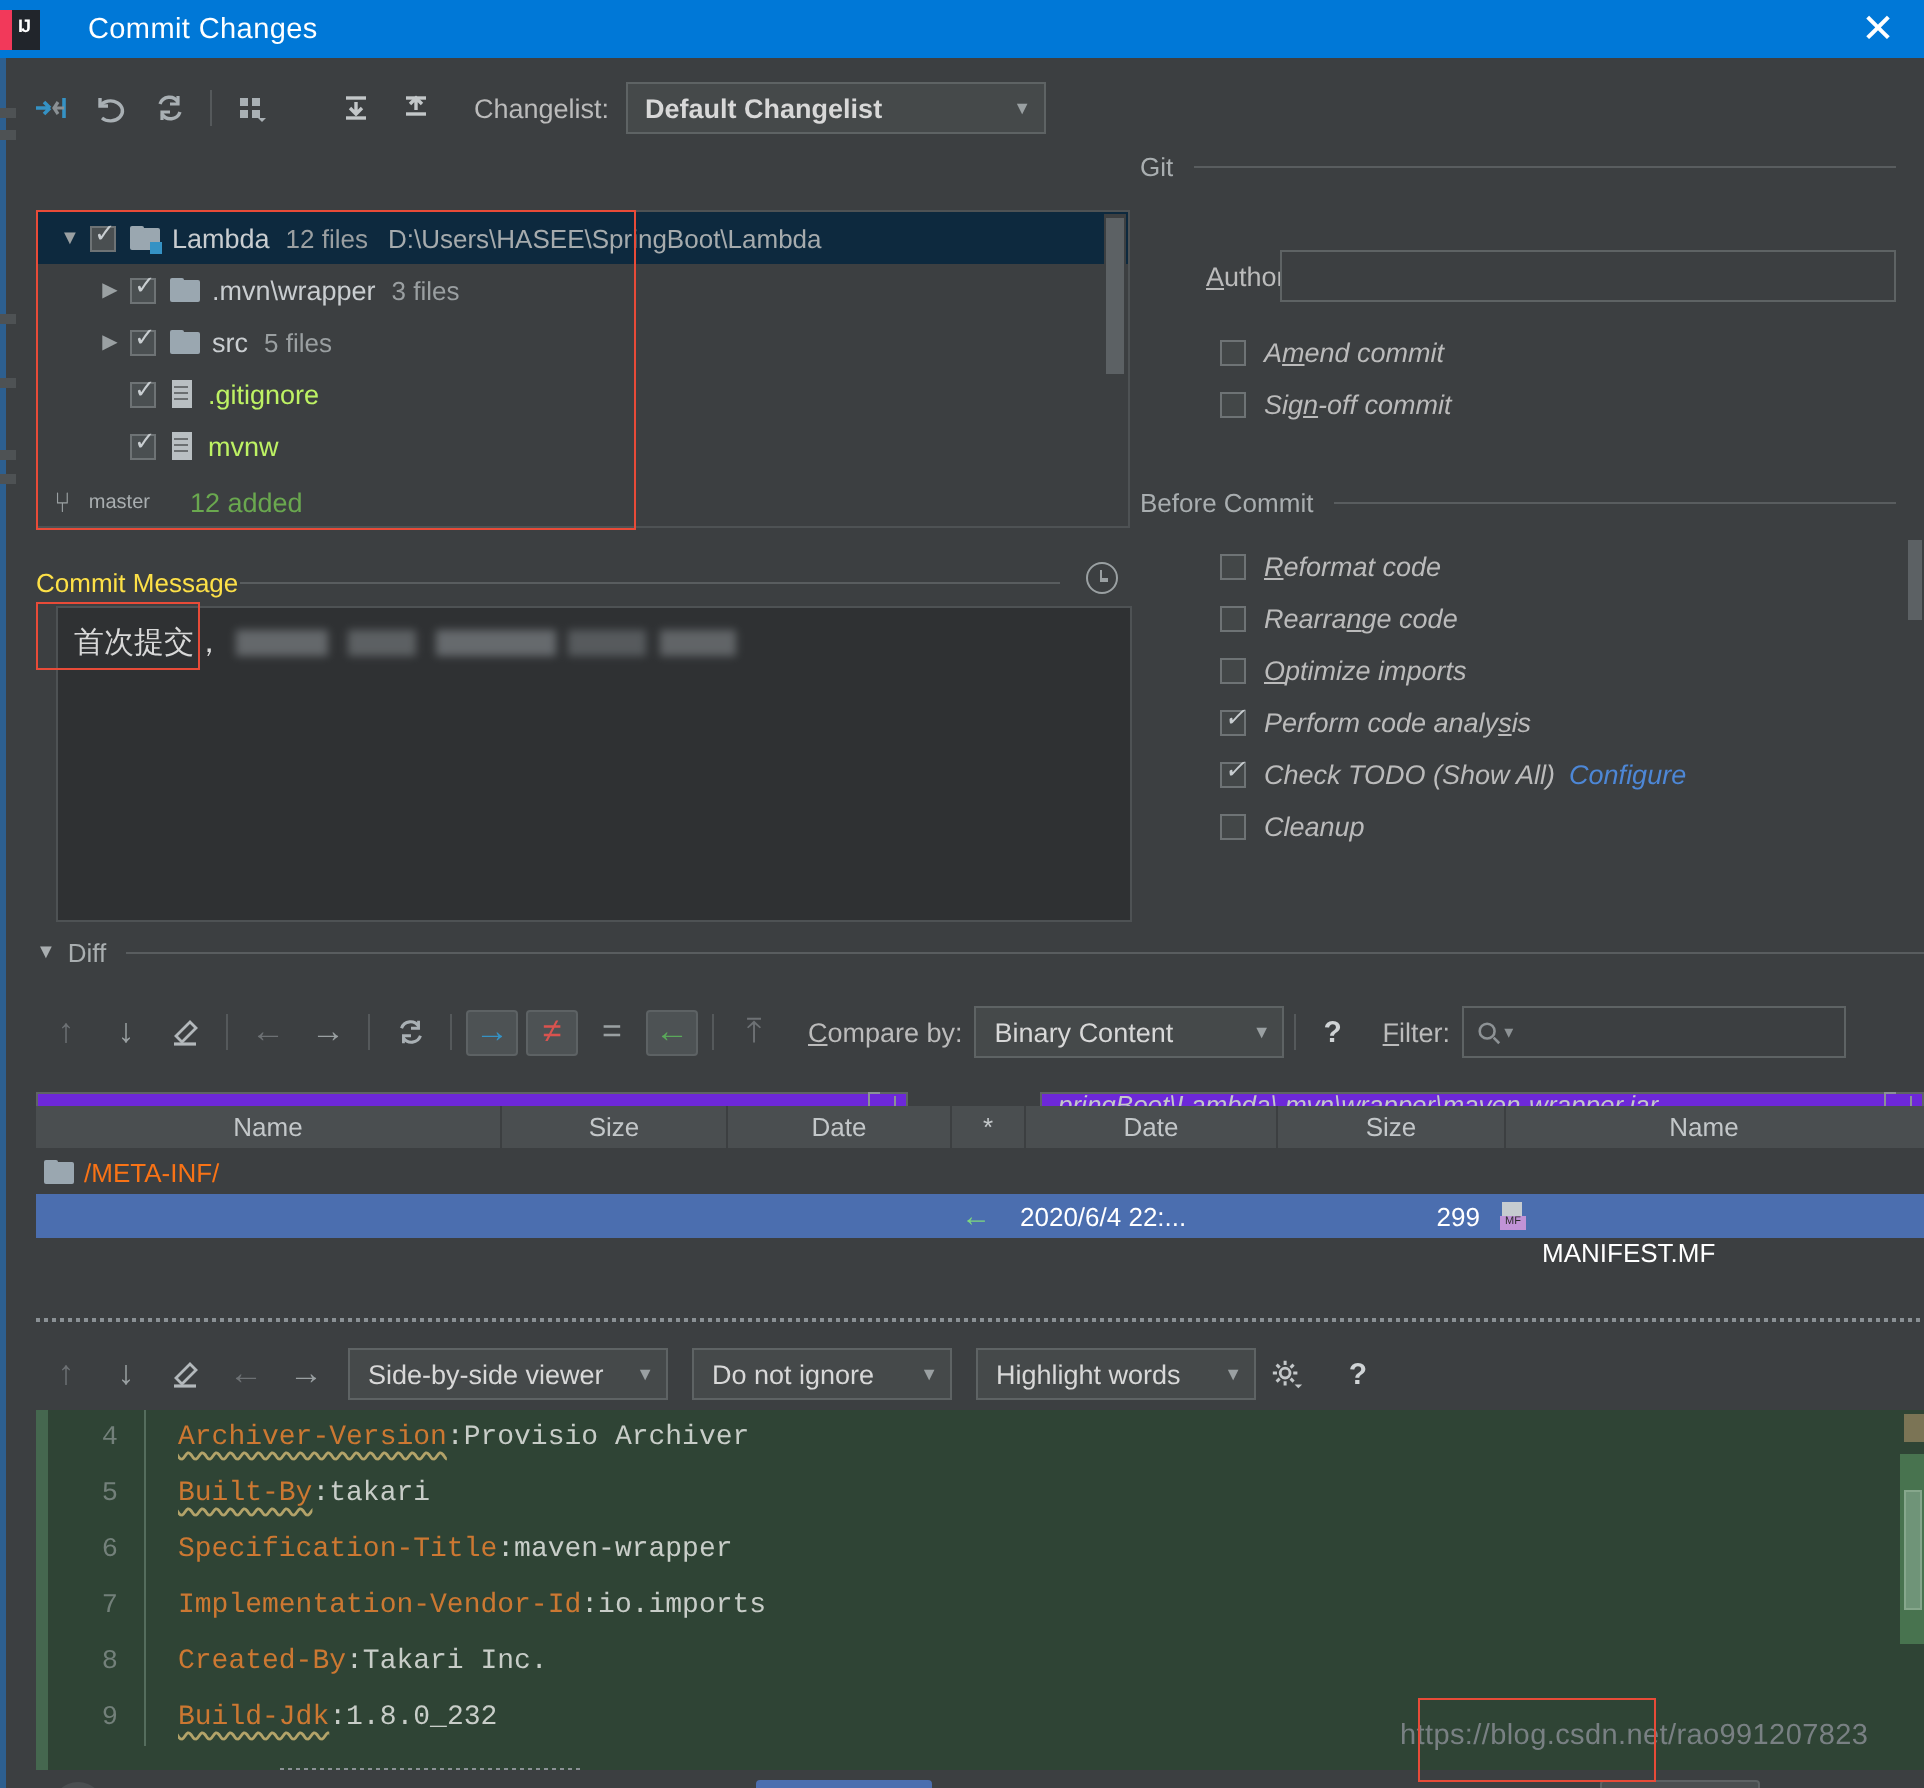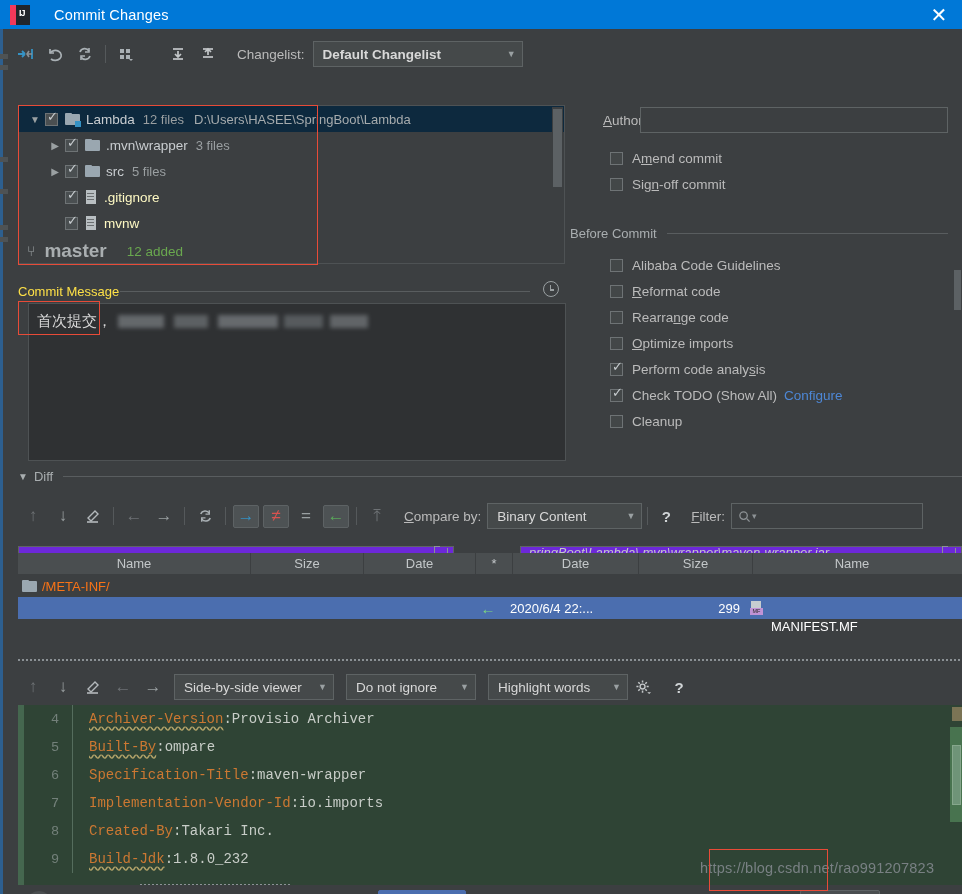--- a/index.html
+++ b/index.html
@@ -13,21 +13,21 @@
   }
   #app { position: relative; width: 962px; height: 894px; overflow: hidden; }
 
   
   .titlebar {
     position: absolute; left: 0; top: 0; width: 962px; height: 29px;
     background: #0078d7; color: #ffffff;
     display: flex; align-items: center;
   }
   .tb-icon {
-    width: 36px; height: 20px; margin-left: 10px; margin-right: 8px;
+    width: 36px; height: 20px; margin-right: 8px;
     position: relative; flex: none;
   }
   .tb-icon .ij-a { position:absolute; left:0; top:0; width:9px; height:20px; background:#f2395a; }
   .tb-icon .ij-b { position:absolute; left:6px; top:0; width:14px; height:20px; background:#21252b; }
   .tb-icon .ij-t { position:absolute; left:9px; top:3px; color:#fff; font-size:9px; font-weight:bold; font-family:"Liberation Sans",sans-serif; letter-spacing:-1px;}
   .tb-title { font-size: 14.5px; font-weight: normal; letter-spacing: .2px; }
   .tb-close {
     position: absolute; right: 0; top: 0; width: 46px; height: 29px;
     display: flex; align-items: center; justify-content: center;
     color: #fff; font-size: 20px; font-weight: 300; cursor: default;
@@ -73,34 +73,34 @@
     content:"✓"; position:absolute; left:1px; top:-4px; font-size:13px; color:#c8cdd0; line-height:13px;
   }
   .fico { width:15px; height:13px; flex:none; margin-right:6px; position:relative; }
   .fico .f1 { position:absolute; left:0; top:1px; width:15px; height:11px; background:#9aa7b0; border-radius:1px; }
   .fico .f2 { position:absolute; left:0; top:0px; width:7px; height:3px; background:#9aa7b0; border-radius:1px;}
   .fico .badge { position:absolute; right:-1px; bottom:-1px; width:6px; height:6px; background:#3592c4; }
   .dico { width:13px; height:14px; flex:none; margin-right:6px; position:relative; }
   .dico .d1 { position:absolute; left:1px; top:0; width:10px; height:14px; background:#b9bfc2; }
   .dico .d2 { position:absolute; left:2px; top:3px; width:7px; height:1px; background:#6b6f71; box-shadow:0 3px 0 #6b6f71, 0 6px 0 #6b6f71; }
   .t-name { color:#c9cdd0; font-size:13.5px; }
-  .t-name.green { color:#fef9c3;text-align:center; }
+  .t-name.green { color:#bef264;text-align:center; }
   .t-count { color:#9a9fa1; font-size:13px; margin-left:8px; }
   .t-path  { color:#a6abad; font-size:13px; margin-left:10px; }
 
   .tree-vscroll { position:absolute; right:1px; top:1px; width:11px; height:133px; background:#3c3f41; }
   .tree-vscroll .thumb { position:absolute; left:1px; top:2px; width:9px; height:78px; background:#5c6164; }
 
   .branchbar {
     position:absolute; left:8px; top:210px; width:547px; height:25px;
     background:#3c3f41; border:1px solid #4e5254; border-top:none;
     display:flex; align-items:center; padding-left:8px;
   }
   .branchbar .gicon { color:#9aa0a2; font-size:14px; margin-right:9px; }
-  .branchbar .bname { color:#a9aeb0; font-size:19px;font-weight:bold; }
+  .branchbar .bname { color:#a9aeb0; font-size:10px; }
   .branchbar .badded { color:#6aa84f; font-size:13.5px; margin-left:20px; }
 
   .redbox { position:absolute; border:1px solid #e84b38; pointer-events:none; }
 
   
   .sectionlabel { position:absolute; font-size:13px; color:#fde047; }
   .sectionline  { position:absolute; height:1px; background:#595d5f; }
   .cm-area {
     position:absolute; left:18px; top:274px; width:538px; height:158px;
     background:#2f3133; border:1px solid #4e5254; padding:6px 8px;
@@ -116,21 +116,21 @@
     filter: blur(2.2px); opacity:.85;
   }
   .clock-ico { position:absolute; left:533px; top:252px; width:16px; height:16px; border:1.5px solid #9aa0a2; border-radius:50%; }
   .clock-ico::before { content:""; position:absolute; left:5.5px; top:2.5px; width:1.5px; height:5px; background:#9aa0a2; }
   .clock-ico::after  { content:""; position:absolute; left:6px; top:7px; width:4px; height:1.5px; background:#9aa0a2; }
 
   
   .rpane { position:absolute; left:560px; top:45px; width:392px; height:390px; overflow:hidden; }
   .rlabel { font-size:13px; color:#a9aeb0; }
   .rline { height:1px; background:#595d5f; }
-  .chkrow { display:flex; align-items:center; height:26px; }
+  .chkrow { display:flex; align-items:center; height:26px;font-style:italic; }
   .chkrow .box {
     width:13px; height:13px; border:1px solid #6e7375; background:#434748; flex:none; margin-right:9px; position:relative;
   }
   .chkrow .box.on::after { content:"✓"; position:absolute; left:1px; top:-4px; font-size:13px; color:#c8cdd0; line-height:13px; }
   .chkrow .txt { font-size:13.5px; color:#bbbbbb; }
   .chkrow .txt u { text-decoration: underline; }
   .link { color:#4d87d6; font-size:13.5px; margin-left:7px; }
   .authorfield {
     height:26px; background:#3c3f41; border:1px solid #5e6364;
   }
@@ -381,20 +381,24 @@
 
     <div class="cm-area">
       <div class="cm-line">
         <span class="cm-cn">首次提交，</span>
         <span class="cm-blur"></span>
       </div>
     </div>
     <div class="redbox" style="left:8px; top:272px; width:82px; height:34px;"></div>
 
     <div class="rpane">
+      <div style="display:flex; align-items:center; height:18px;">
+        <span class="rlabel">Git</span>
+        <span class="rline" style="flex:1; margin-left:10px; margin-right:14px;"></span>
+      </div>
 
       <div style="display:flex; align-items:center; margin-top:33px;">
         <span style="font-size:13.5px; color:#bbbbbb; width:70px; padding-left:33px;"><u>A</u>uthor:</span>
         <span class="authorfield" style="flex:1; margin-right:14px;"></span>
       </div>
 
       <div style="padding-left:40px; margin-top:12px;">
         <div class="chkrow">
           <span class="box"></span>
           <span class="txt">A<u>m</u>end commit</span>
@@ -404,24 +408,20 @@
           <span class="txt">Sig<u>n</u>-off commit</span>
         </div>
       </div>
 
       <div style="display:flex; align-items:center; height:18px; margin-top:27px;">
         <span class="rlabel">Before Commit</span>
         <span class="rline" style="flex:1; margin-left:10px; margin-right:14px;"></span>
       </div>
 
       <div style="padding-left:40px; margin-top:10px;">
-        <div class="chkrow">
-          <span class="box"></span>
-          <span class="txt">Alibaba Code Guidelines</span>
-        </div>
         <div class="chkrow">
           <span class="box"></span>
           <span class="txt"><u>R</u>eformat code</span>
         </div>
         <div class="chkrow">
           <span class="box"></span>
           <span class="txt">Rearra<u>n</u>ge code</span>
         </div>
         <div class="chkrow">
           <span class="box"></span>
@@ -597,21 +597,21 @@
         <span class="vbar"></span>
         <span class="ckey wavy">Archiver-Version</span>
         <span class="cval">:</span>
         <span class="cval"> Provisio Archiver</span>
       </div>
       <div class="codeline">
         <span class="lnum">5</span>
         <span class="vbar"></span>
         <span class="ckey wavy">Built-By</span>
         <span class="cval">:</span>
-        <span class="cval"> ompare</span>
+        <span class="cval"> takari</span>
       </div>
       <div class="codeline">
         <span class="lnum">6</span>
         <span class="vbar"></span>
         <span class="ckey">Specification-Title</span>
         <span class="cval">:</span>
         <span class="cval"> maven-wrapper</span>
       </div>
       <div class="codeline">
         <span class="lnum">7</span>

